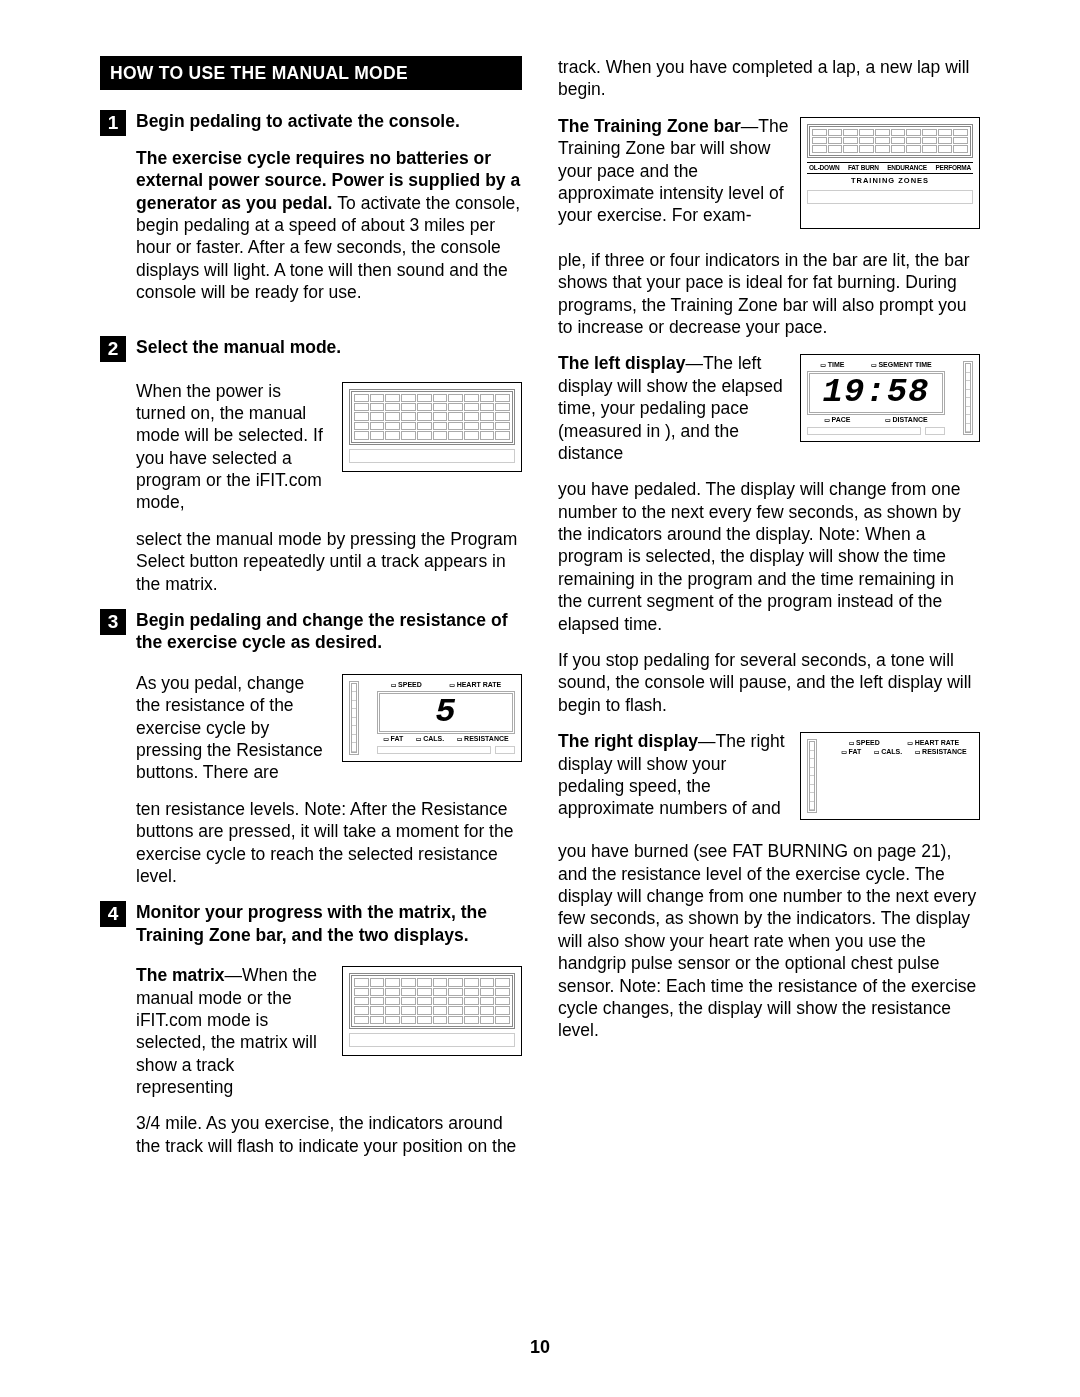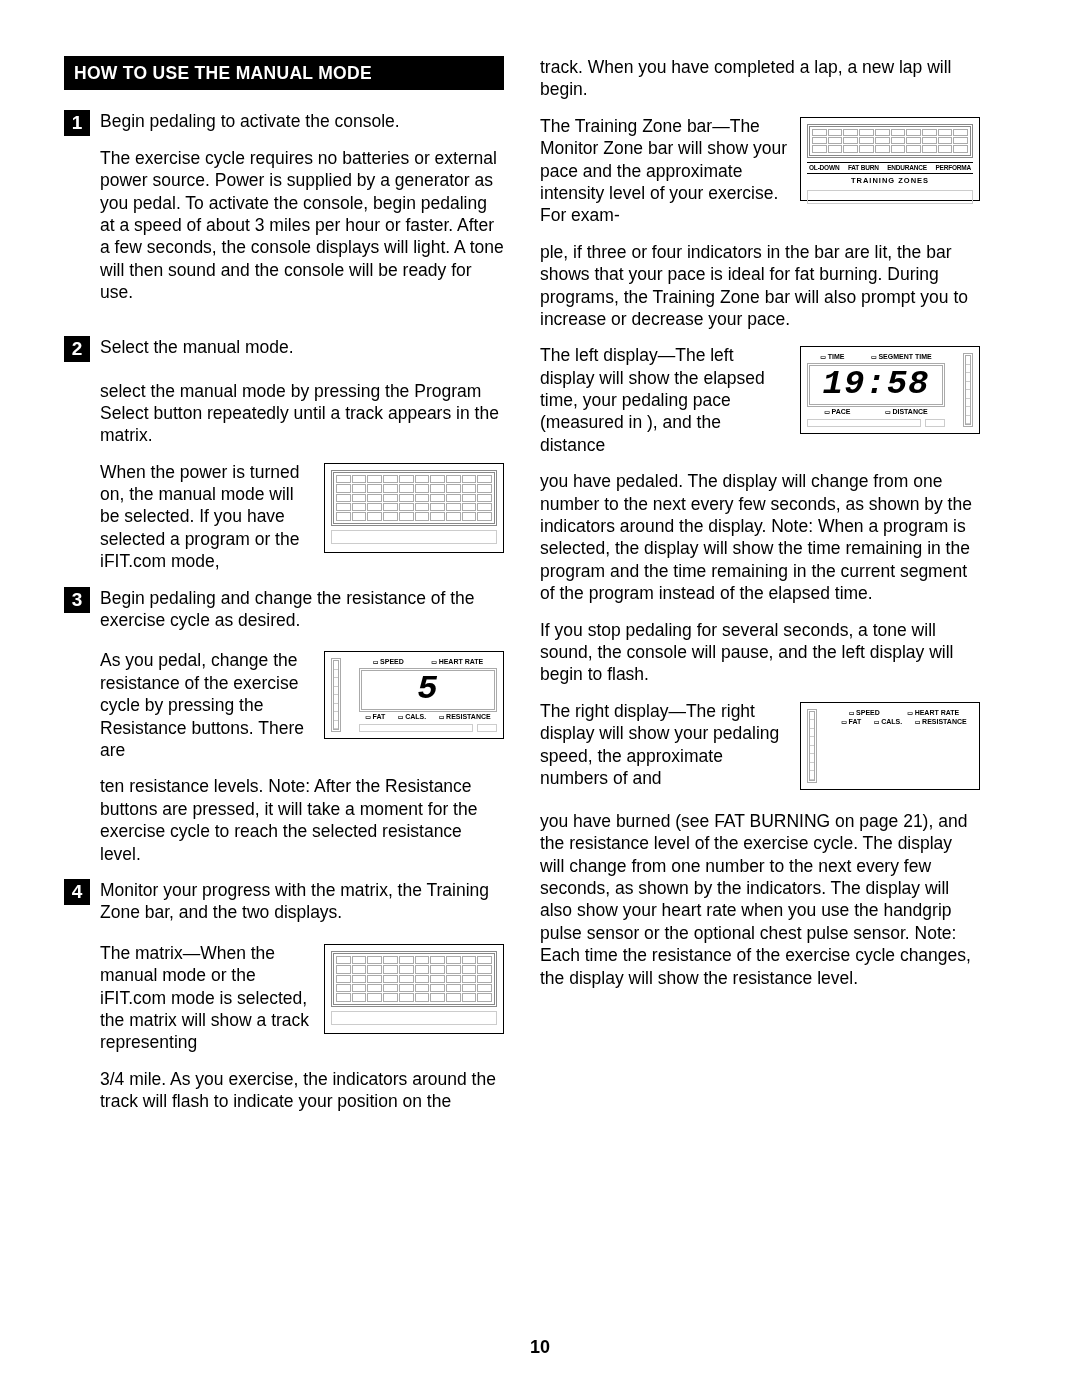--- a/index.html
+++ b/index.html
@@ -9,22 +9,21 @@
     background: #fff;
     font-family: Arial, Helvetica, sans-serif;
     font-size: 17.5px;
     line-height: 1.28;
     color: #000;
     position: relative;
   }
   .page {
     display: flex;
     gap: 36px;
-    padding: 56px 100px 0 44px;
-    margin-left: 20px;
+    padding: 56px 100px 0 100px;
   }
   .col {
     flex: 1;
     min-width: 0;
   }
   .section-head {
     background: #000;
     color: #fff;
     font-weight: bold;
     padding: 6px 10px;
@@ -41,21 +40,21 @@
     color: #fff;
     width: 26px;
     height: 26px;
     font-weight: bold;
     font-size: 19px;
     text-align: center;
     line-height: 26px;
     flex: 0 0 26px;
   }
   .step-body { flex: 1; }
-  .b { font-weight: normal; }
+  .b { font-weight: bold; }
   .para { margin-bottom: 14px; }
   .indent { padding-left: 36px; }
   .wrapblock {
     overflow: hidden;
   }
   .fig {
     float: right;
     border: 1px solid #000;
     background: #fff;
     margin: 2px 0 6px 10px;
@@ -64,21 +63,21 @@
   .fig-matrix {
     width: 180px;
     height: 90px;
   }
   .fig-display {
     width: 180px;
     height: 88px;
   }
   .fig-zone {
     width: 180px;
-    height: 84px;
+    height: 112px;
   }
   .matrix-grid {
     border: 3px double #888;
     height: 56px;
     display: flex;
     flex-direction: column;
     gap: 1px;
     padding: 2px;
     margin-bottom: 4px;
   }
@@ -181,21 +180,20 @@
         <div class="para">
           <span class="b">The exercise cycle requires no batteries or external power source. Power is supplied by a generator as you pedal. </span><span>To activate the console, begin pedaling at a speed of about 3 miles per hour or faster. After a few seconds, the console displays will light. A tone will then sound and the console will be ready for use.</span>
         </div>
       </div>
     </div>
 
     <div class="step">
       <div class="step-num">2</div>
       <div class="step-body b">Select the manual mode.</div>
     </div>
-    <div class="indent para">select the manual mode by pressing the Program Select button repeatedly until a track appears in the matrix.</div>
     <div class="indent wrapblock para">
       <div class="fig fig-matrix">
         <div class="matrix-grid">
           <div class="matrix-row">
               <div class="matrix-cell"></div>
               <div class="matrix-cell"></div>
               <div class="matrix-cell"></div>
               <div class="matrix-cell"></div>
               <div class="matrix-cell"></div>
               <div class="matrix-cell"></div>
@@ -250,20 +248,21 @@
               <div class="matrix-cell"></div>
               <div class="matrix-cell"></div>
               <div class="matrix-cell"></div>
               <div class="matrix-cell"></div>
             </div>
         </div>
         <div class="matrix-bottom"></div>
       </div>
       <span>When the power is turned on, the manual mode will be selected. If you have selected a program or the iFIT.com mode,</span>
     </div>
+    <div class="indent para">select the manual mode by pressing the Program Select button repeatedly until a track appears in the matrix.</div>
 
     <div class="step">
       <div class="step-num">3</div>
       <div class="step-body b">Begin pedaling and change the resistance of the exercise cycle as desired.</div>
     </div>
     <div class="indent wrapblock para">
       <div class="fig fig-display">
         <div class="disp-wrap">
           <div class="disp-vbar">
               <div></div>
@@ -417,21 +416,21 @@
         </div>
         <div class="zone-labels">
           <span>OL-DOWN</span>
           <span>FAT BURN</span>
           <span>ENDURANCE</span>
           <span>PERFORMA</span>
         </div>
         <div class="zone-text">TRAINING ZONES</div>
         <div class="zone-bar"></div>
       </div>
-      <span class="b">The Training Zone bar</span><span>—The Monitor Zone bar will show your pace and the approximate intensity level of your exercise. For exam-</span>
+      <span class="b">The Training Zone bar</span><span>—The Training Zone bar will show your pace and the approximate intensity level of your exercise. For exam-</span>
     </div>
     <div class="para">ple, if three or four indicators in the bar are lit, the bar shows that your pace is ideal for fat burning. During programs, the Training Zone bar will also prompt you to increase or decrease your pace.</div>
 
     <div class="wrapblock para">
       <div class="fig fig-display">
         <div class="disp-wrap">
           <div class="disp-main">
             <div class="disp-labels">
                 <span>TIME</span>
                 <span>SEGMENT TIME</span>

